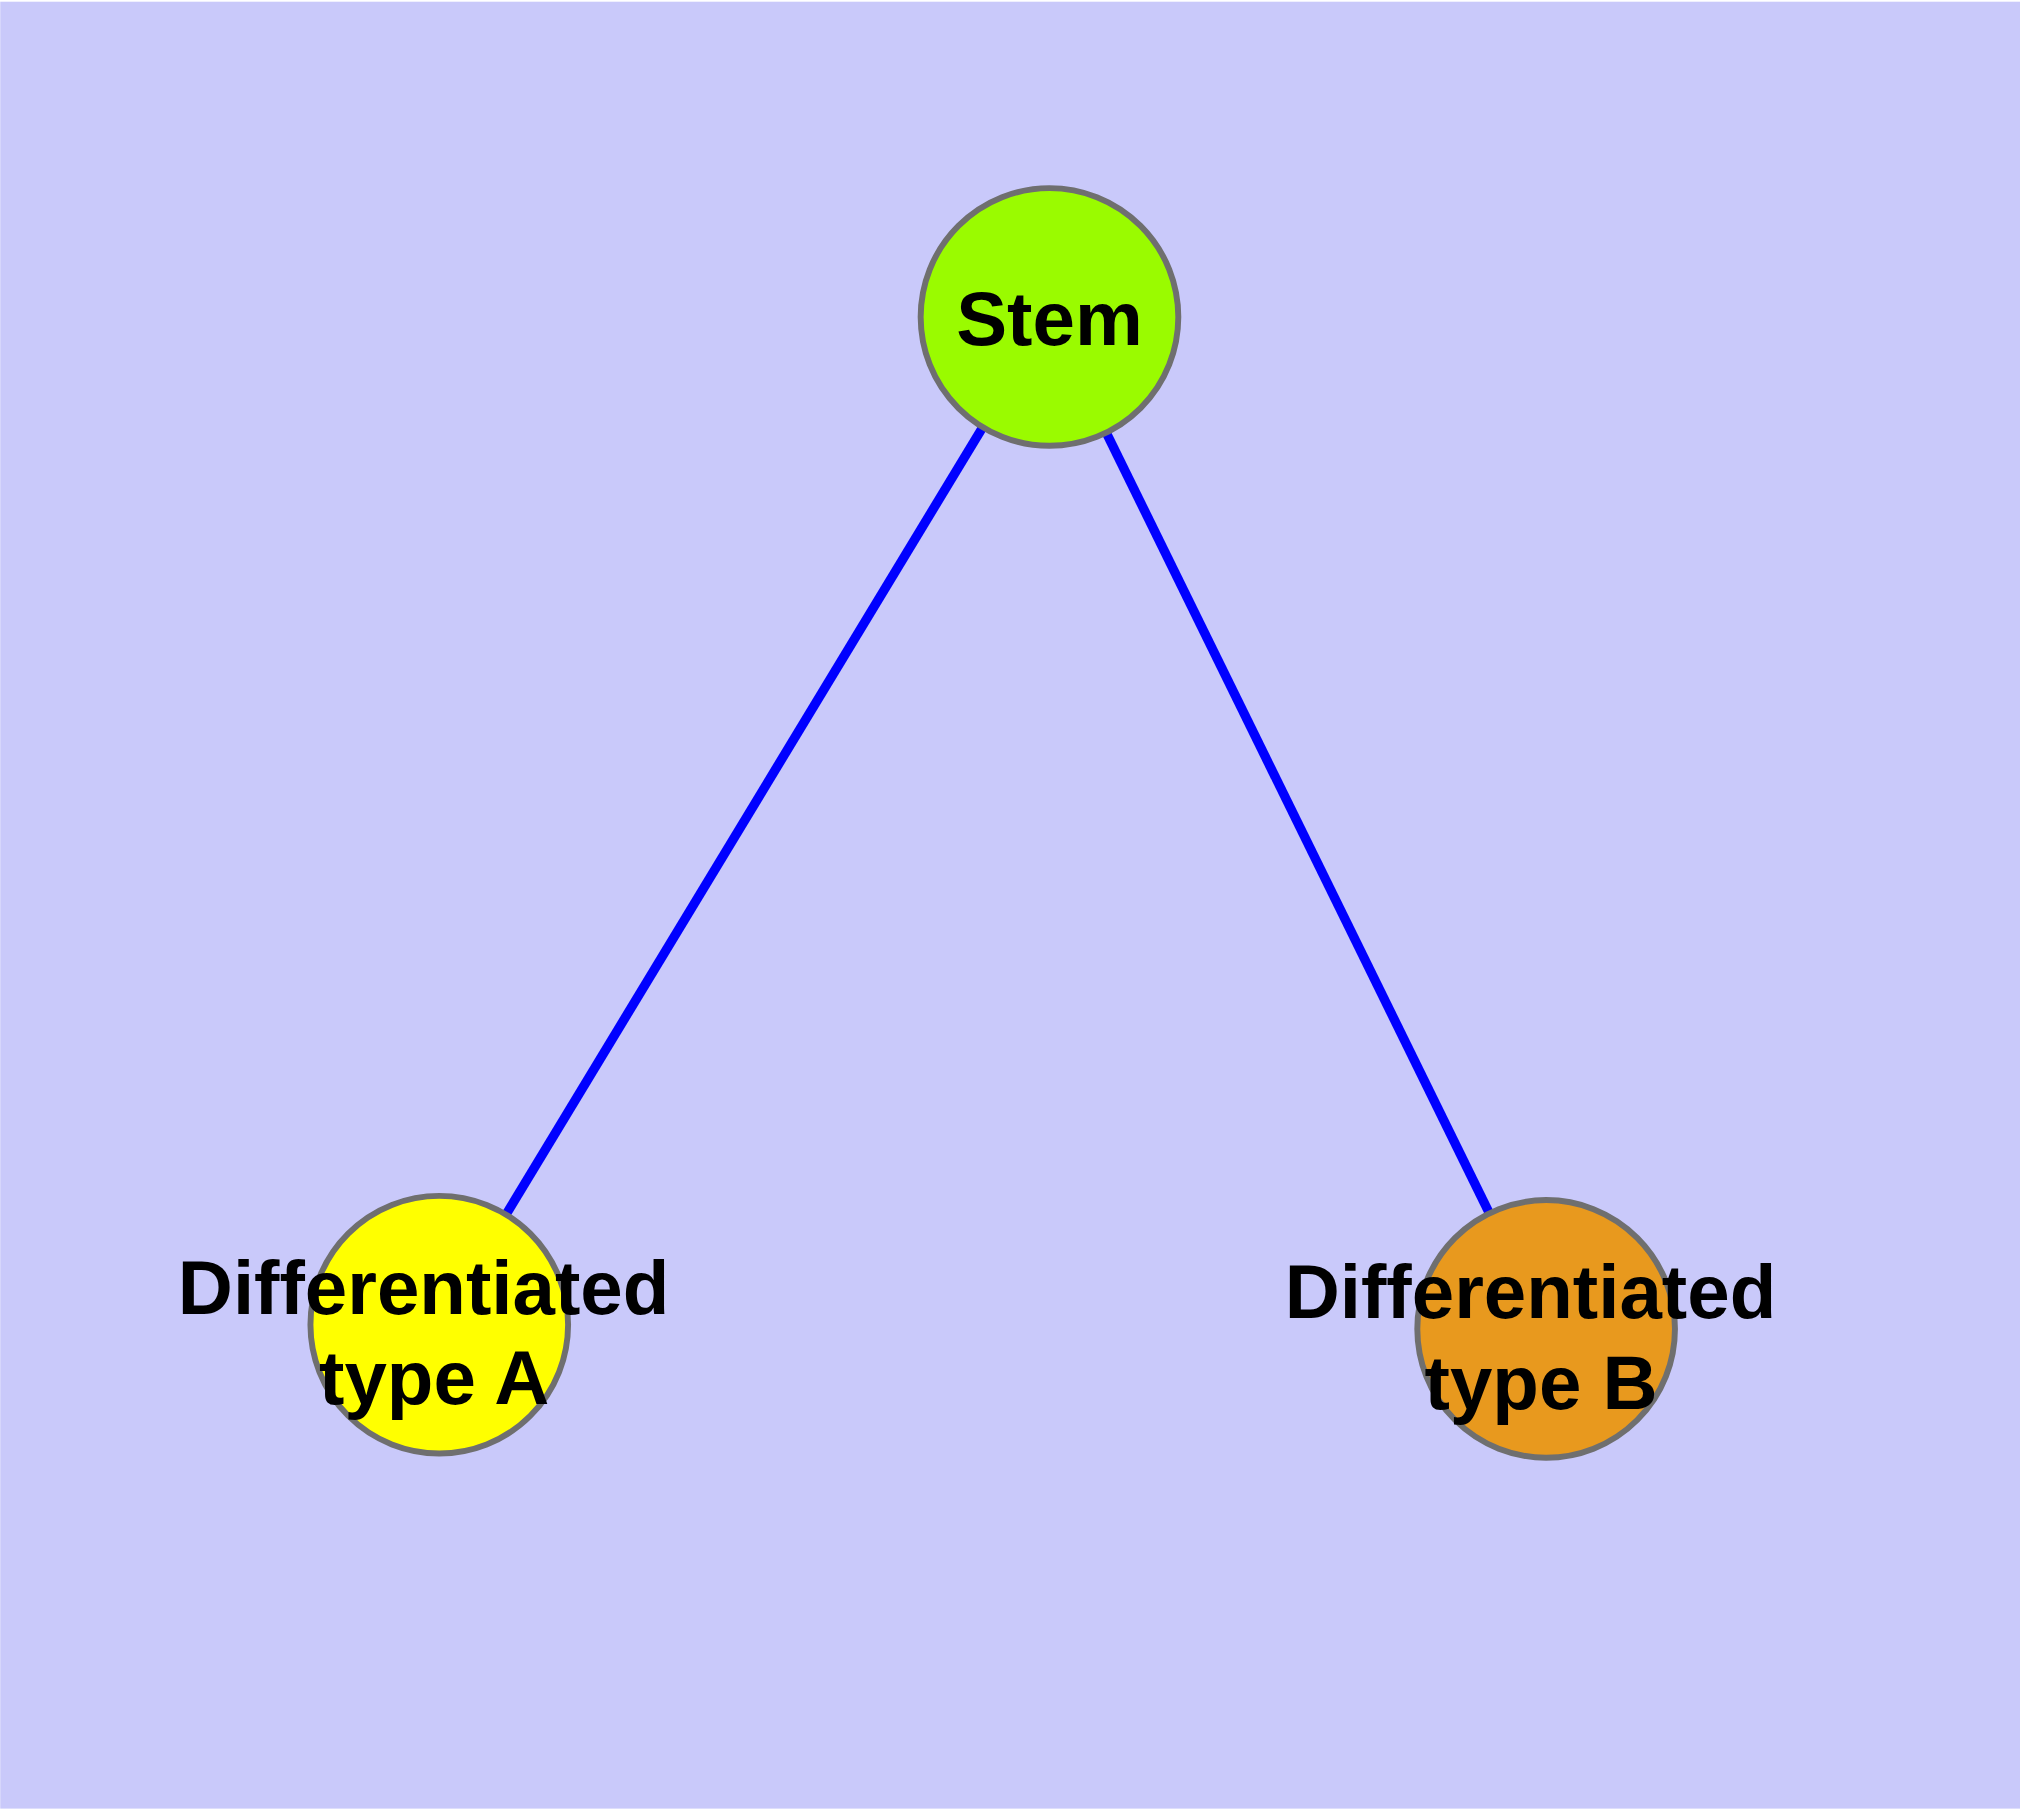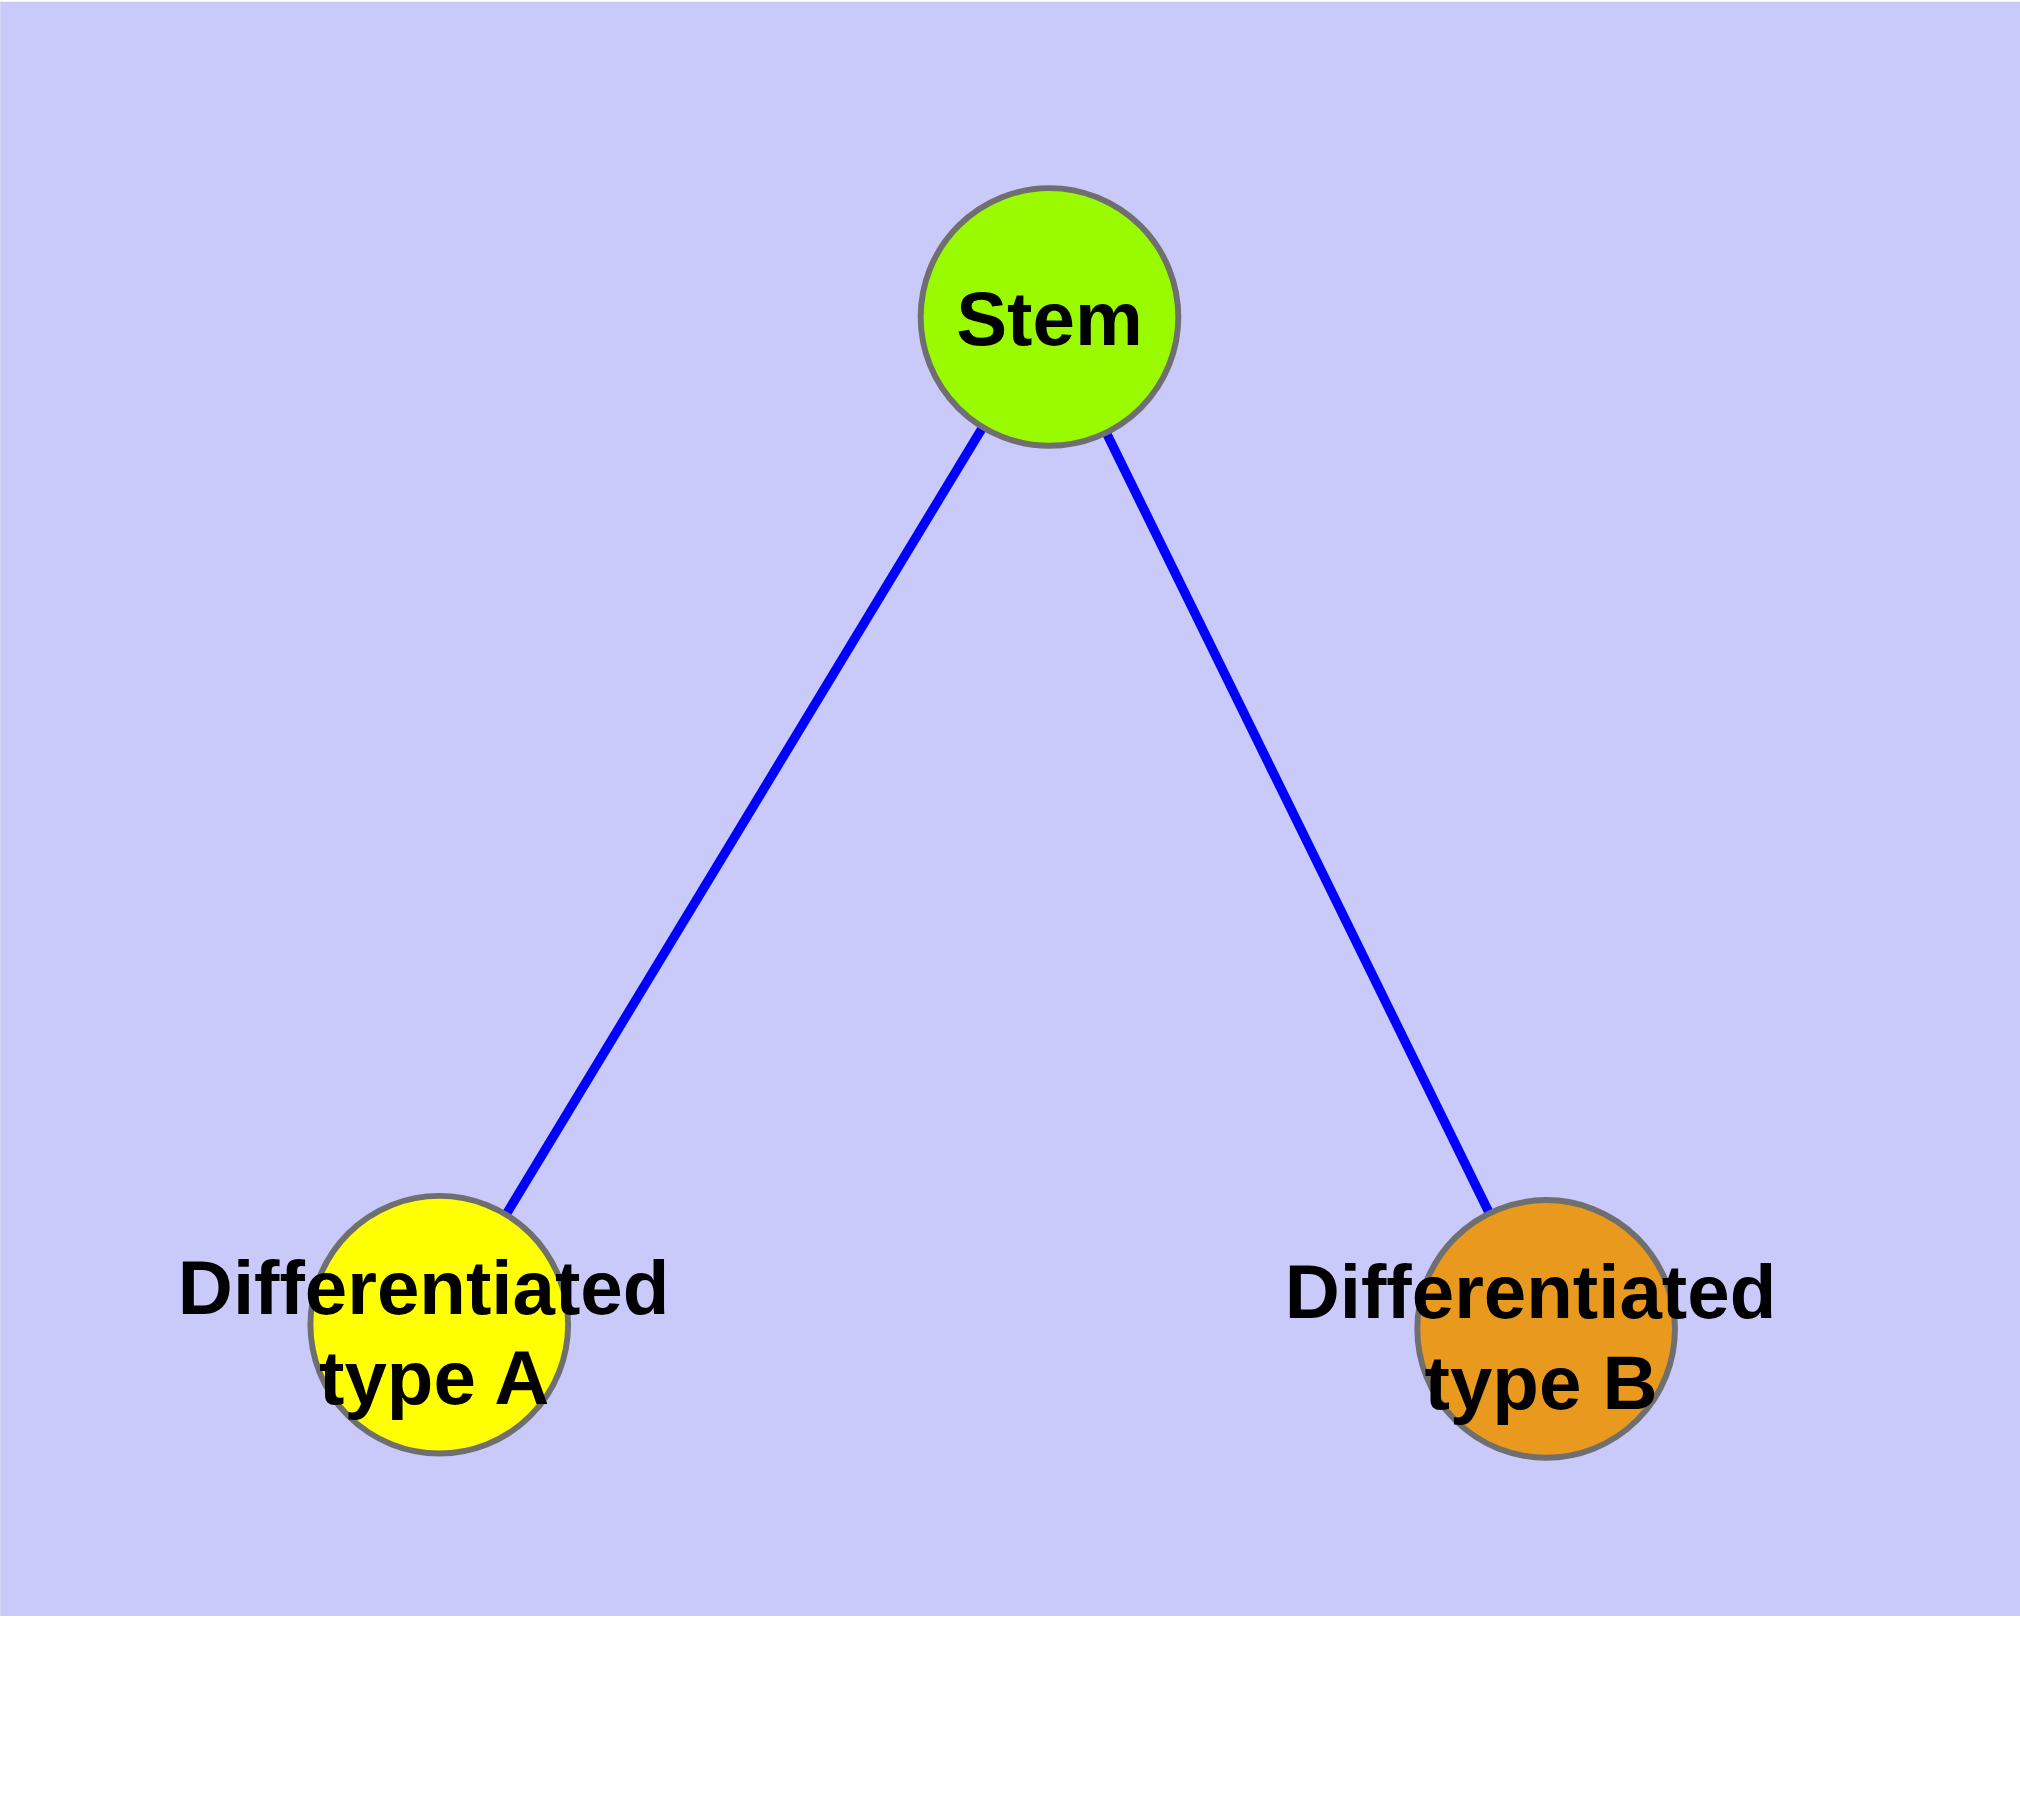--- a/index.html
+++ b/index.html
@@ -3,21 +3,21 @@
 <meta charset="utf-8">
 <style>
   html, body {
     margin: 0;
     padding: 0;
     background: #ffffff;
   }
   .stage {
     position: relative;
     width: 2021px;
-    height: 1616px;
+    height: 1812px;
     background: #ffffff;
     overflow: hidden;
   }
   svg { display: block; }
   .edge {
     stroke-width: 11px;
     fill: none;
     stroke-linecap: butt;
   }
   .node-circle {

